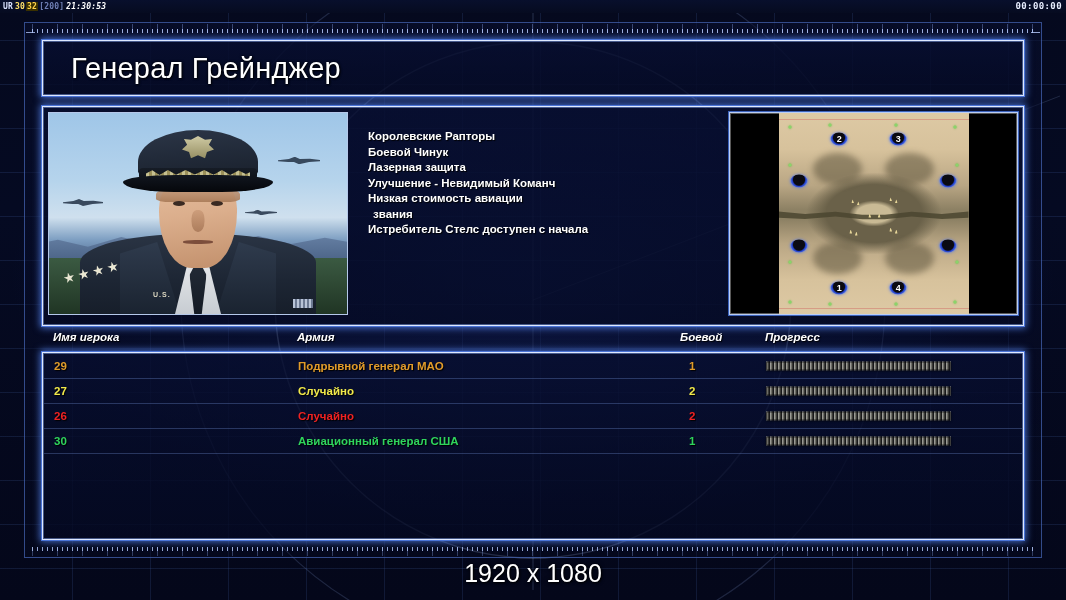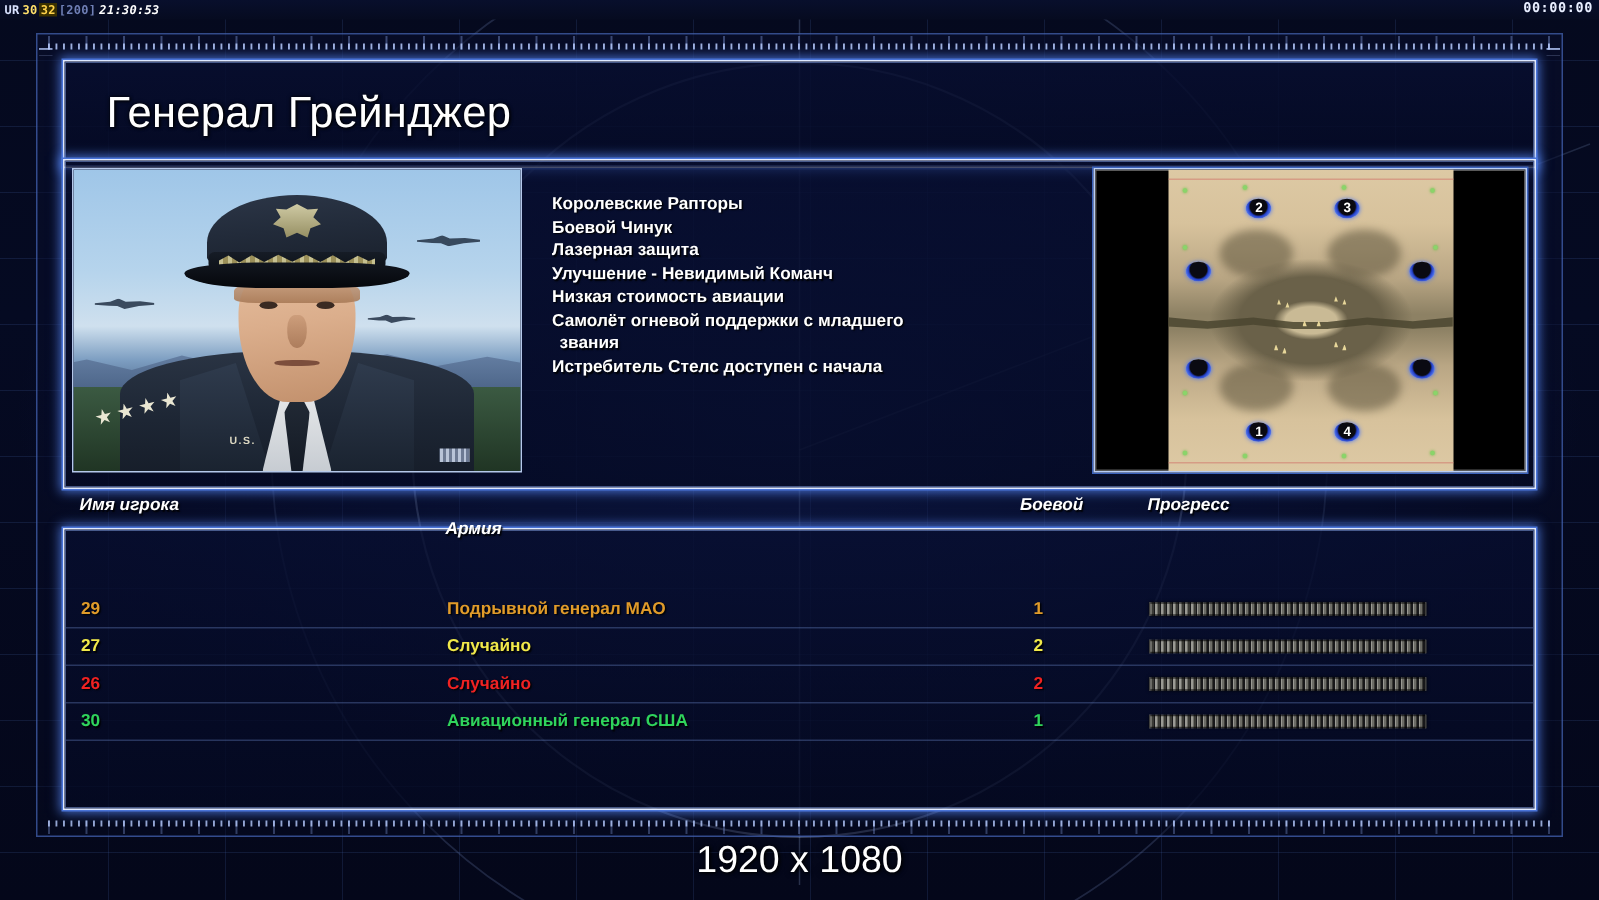--- a/index.html
+++ b/index.html
@@ -103,21 +103,21 @@
     position:absolute;
     border:1px solid #dfe9ff;
     box-shadow:
       0 0 0 1px #4a74d8,
       0 0 7px 2px rgba(90,140,255,.75),
       inset 0 0 0 1px rgba(150,185,255,.45);
     background:linear-gradient(180deg, rgba(7,14,48,.72), rgba(4,9,34,.68));
   }
 
   
-  .title-panel{ left:18px; top:18px; width:982px; height:72px; }
+  .title-panel{ left:18px; top:18px; width:982px; height:56px; }
   .title-text{
     position:absolute; left:28px; top:50%; transform:translateY(-50%);
     font-size:29px; color:#ffffff; font-weight:400; letter-spacing:.2px;
     text-shadow:0 0 3px rgba(0,0,0,.9), 1px 1px 2px rgba(0,0,0,.8);
     white-space:nowrap;
   }
 
   
   .info-panel{ left:18px; top:84px; width:982px; height:220px; }
 
@@ -329,25 +329,25 @@
     position:absolute; left:0; top:-22px; width:100%; height:20px;
   }
   .rh{
     position:absolute; top:0;
     font-size:11.5px; color:#ffffff; font-weight:bold;
     text-shadow:1px 1px 1px rgba(0,0,0,.9);
     white-space:nowrap;
     font-style:italic;
   }
   .rh.c-name{ left:10px; }
-  .rh.c-army{ left:254px;margin-top:16px; }
+  .rh.c-army{ left:254px; }
   .rh.c-team{ left:637px; }
   .rh.c-prog{ left:722px;text-align:right; }
 
-  .roster-body{ position:absolute; inset:1px; overflow:hidden;margin-top:40px; }
+  .roster-body{ position:absolute; inset:1px; overflow:hidden; }
   .row{
     position:relative; height:25px;
     border-bottom:1px solid rgba(122,155,230,.30);
   }
   .cell{
     position:absolute; top:50%; transform:translateY(-50%);
     font-size:11.5px; font-weight:bold;
     text-shadow:1px 1px 1px rgba(0,0,0,.95);
     white-space:nowrap;
   }
@@ -446,21 +446,20 @@
           </div>
         </div>
       </div>
 
       <ul class="desc">
           <li class="">Королевские Рапторы</li>
           <li class="">Боевой Чинук</li>
           <li class="">Лазерная защита</li>
           <li class="">Улучшение - Невидимый Команч</li>
           <li class="">Низкая стоимость авиации</li>
-          <li class="">Самолёт огневой поддержки с младшего</li>
           <li class="cont">звания</li>
           <li class="">Истребитель Стелс доступен с начала</li>
         </ul>
 
       <div class="map-frame">
         <div class="map-img">
           <div class="map-blot" style="left:18%;top:20%;width:26%;height:16%;"></div>
           <div class="map-blot" style="left:56%;top:20%;width:26%;height:16%;"></div>
           <div class="map-blot" style="left:18%;top:64%;width:26%;height:16%;"></div>
           <div class="map-blot" style="left:56%;top:64%;width:26%;height:16%;"></div>

